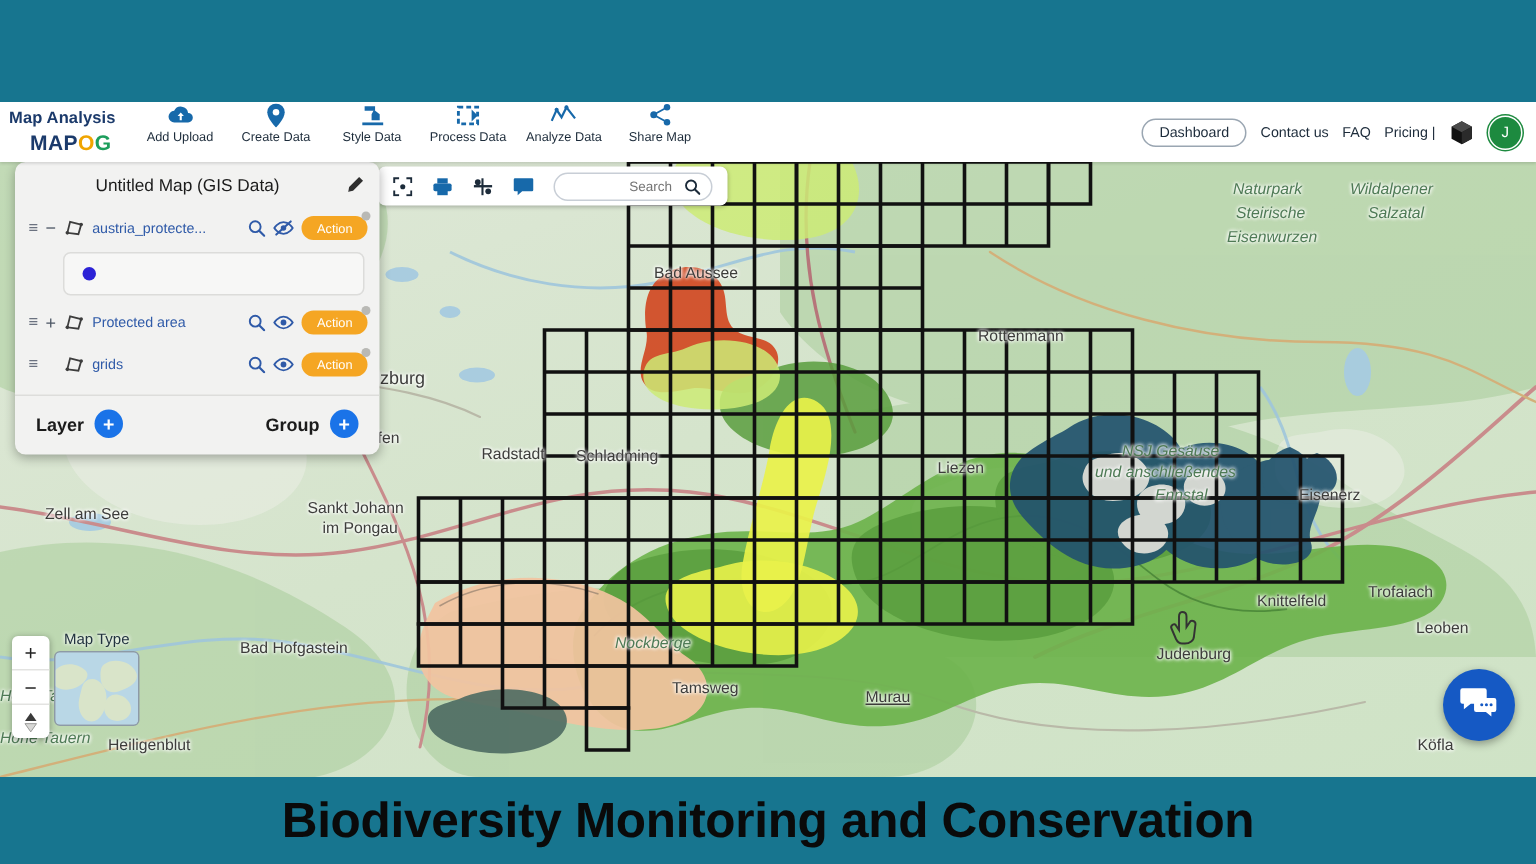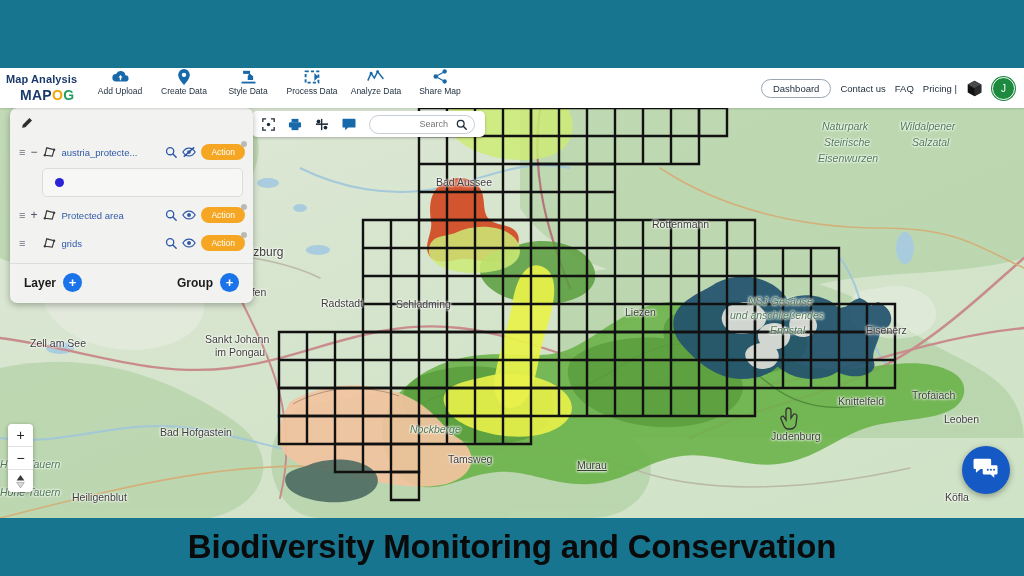--- a/index.html
+++ b/index.html
@@ -370,21 +370,21 @@
       </g>
 
       <g transform="translate(784,300)">
         <path d="M4 0c2 0 3 1 3 3v7l2-3c1-2 4-1 4 1l-1 8c0 3-3 5-6 5H4c-2 0-3-1-4-3l-3-7c-1-2 2-4 3-2l2 3V3c0-2 1-3 2-3z" fill="none" stroke="#333" stroke-width="1.3"></path>
       </g>
     </svg>
 
     <div id="mapLabels">
         <div class="maplabel city big" style="left: 236px; top: 137px;">Salzburg</div>
         <div class="maplabel city" style="left: 321px; top: 189px;">Radstadt</div>
-        <div class="maplabel city" style="left: 396px; top: 190px;">Schladming</div>
+        <div class="maplabel city" style="left: 384px; top: 190px;">Schladming</div>
         <div class="maplabel city" style="left: 436px; top: 68px;">Bad Aussee</div>
         <div class="maplabel city" style="left: 625px; top: 198px;">Liezen</div>
         <div class="maplabel city" style="left: 652px; top: 110px;">Rottenmann</div>
         <div class="maplabel city" style="left: 866px; top: 216px;">Eisenerz</div>
         <div class="maplabel city" style="left: 912px; top: 281px;">Trofaiach</div>
         <div class="maplabel city" style="left: 944px; top: 305px;">Leoben</div>
         <div class="maplabel city" style="left: 838px; top: 287px;">Knittelfeld</div>
         <div class="maplabel city" style="left: 771px; top: 322px;">Judenburg</div>
         <div class="maplabel city" style="left: 577px; top: 351px; text-decoration: underline;">Murau</div>
         <div class="maplabel city" style="left: 448px; top: 345px;">Tamsweg</div>
@@ -450,38 +450,53 @@
       <div class="zc">+</div>
       <div class="zc">−</div>
       <div class="zc">
         <svg width="11" height="15" viewBox="0 0 12 16">
             <path d="M6 1l4.2 6H1.8z" fill="#3a3a3a"></path>
             <path d="M6 15l-4.2-6h8.4z" fill="#d8d8d6" stroke="#8a8a88" stroke-width=".6"></path>
           </svg>
       </div>
     </div>
 
+    <div class="maptype">
+      <div class="mt-label">Map Type</div>
+      <div class="mt-thumb">
+        <svg width="55" height="48" viewBox="0 0 55 48" preserveAspectRatio="none">
+          <rect width="55" height="48" fill="#b9d7e6"></rect>
+          <g fill="#d9e4c9">
+            <path d="M2 10c6-4 14-2 18 2s-2 10-8 12-14 0-14-6 2-6 4-8z"></path>
+            <path d="M22 18c6-2 12 4 12 12s-4 16-10 16-10-8-8-16 2-10 6-12z"></path>
+            <path d="M36 6c8-2 16 2 18 8s-6 10-12 12-12-2-12-10 2-8 6-10z"></path>
+            <path d="M40 28c6 0 12 6 10 12s-12 8-16 2 0-14 6-14z"></path>
+          </g>
+        </svg>
+      </div>
+    </div>
 
     <div class="fab">
       <span>
         <svg width="26" height="22" viewBox="0 0 28 24">
           <path fill="#fff" d="M2 2h16a1.6 1.6 0 0 1 1.6 1.6v8A1.6 1.6 0 0 1 18 13.2H8l-5 4v-4H2A1.6 1.6 0 0 1 .4 11.6v-8A1.6 1.6 0 0 1 2 2z"></path>
           <path fill="#fff" d="M12 9h13a1.6 1.6 0 0 1 1.6 1.6v7A1.6 1.6 0 0 1 25 19.2h-2v3.4l-4-3.4h-7a1.6 1.6 0 0 1-1.6-1.6v-7A1.6 1.6 0 0 1 12 9z"></path>
           <g fill="#1559c4">
               <circle cx="16" cy="14" r="1.1"></circle>
               <circle cx="19.4" cy="14" r="1.1"></circle>
               <circle cx="22.8" cy="14" r="1.1"></circle>
             </g>
         </svg>
       </span>
     </div>
   </div>
 
   <div class="layer-panel">
     <div class="lp-head">
+      <div class="lp-title">Untitled Map (GIS Data)</div>
       <div class="lp-edit">
         <svg width="13" height="13" viewBox="0 0 16 16">
             <path fill="#2f2f2f" d="M11.6 1.2l3.2 3.2-8.2 8.2-3.9.7.7-3.9z"></path>
             <path fill="#6b6b6b" d="M2.4 13.4l1.1-.2.2-1.1z"></path>
           </svg>
       </div>
     </div>
 
     <div class="lp-body">
 

